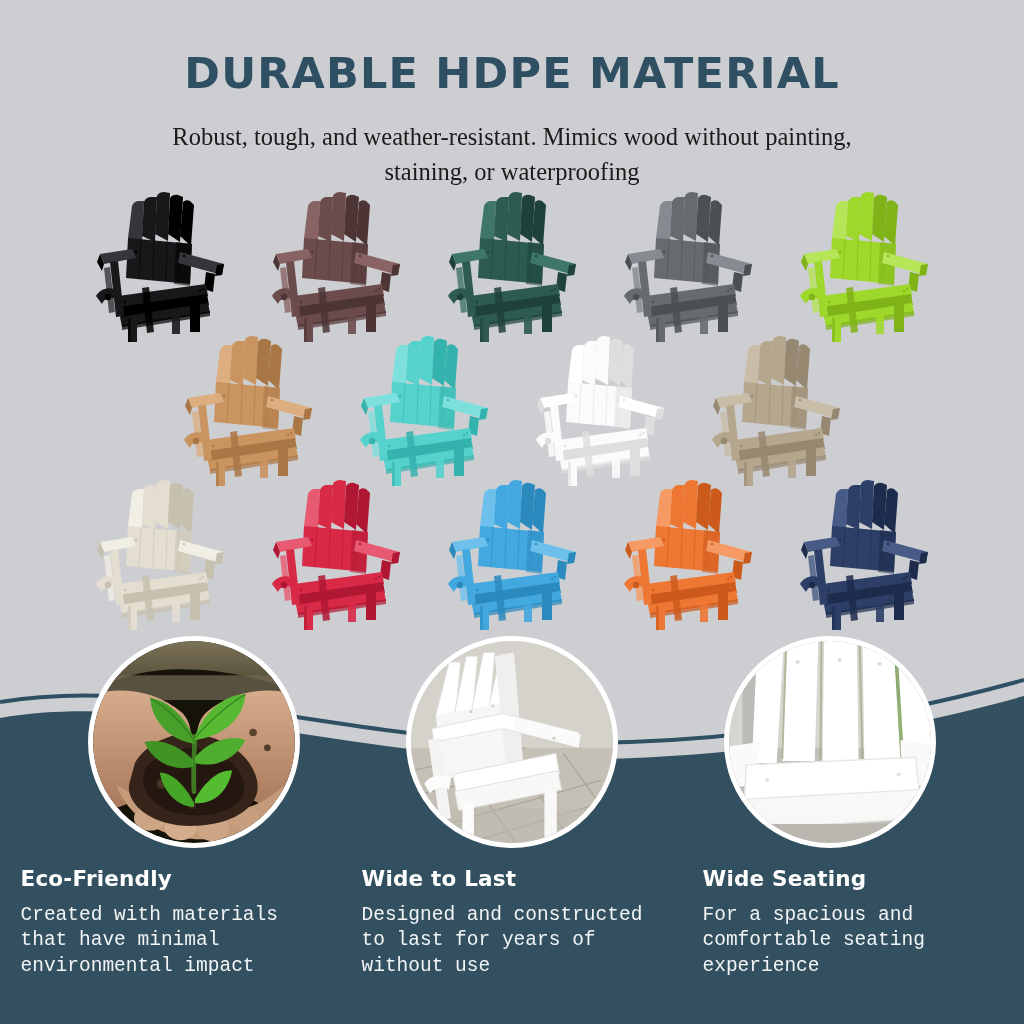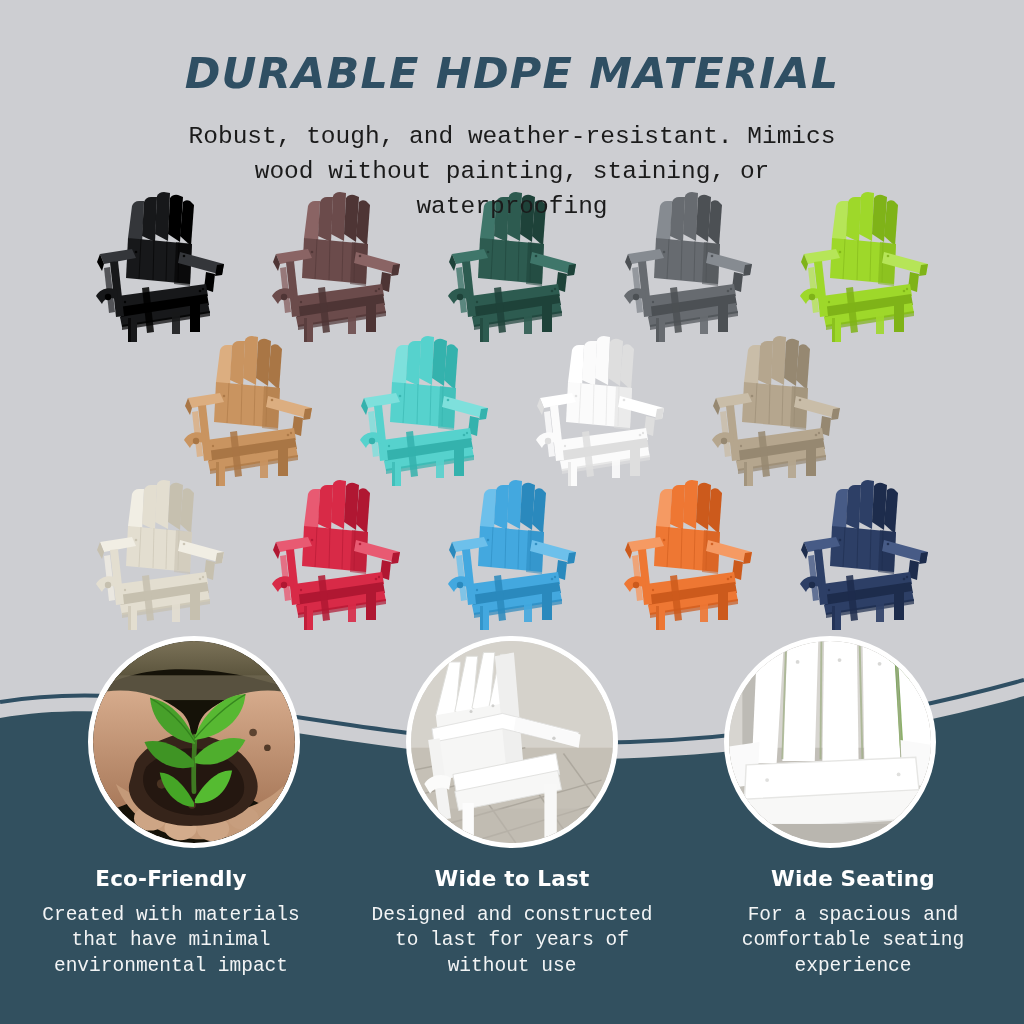--- a/index.html
+++ b/index.html
@@ -34,21 +34,21 @@
   .title {
     font-family:"DejaVu Sans", sans-serif;
     font-weight:bold;
     font-size:43px;
     letter-spacing:1.2px;
     color:#2f4f63;
     line-height:1;
   }
   .subtitle {
     margin-top:25px;
-    font-family:Liberation Mono, monospace;
+    font-family:Liberation Serif, serif;
     font-size:24.5px;
     line-height:1.42;
     color:#1b1b1b;
     max-width:720px;
     margin-left:auto;
     margin-right:auto;
   }
 
   
   .grid {
@@ -105,21 +105,21 @@
   .features {
     position:absolute;
     top:868px; left:0; right:0;
     display:flex;
     justify-content:center;
     gap:0;
     z-index:7;
   }
   .feature {
     width:341px;
-    text-align:center;
+    text-align:left;
     padding:0 20px;
   }
   .feature h3 {
     font-family:"DejaVu Sans", sans-serif;
     font-weight:bold;
     font-size:21.5px;
     color:#ffffff;
     letter-spacing:0.2px;
     line-height:1;
   }
@@ -130,21 +130,21 @@
     line-height:1.33;
     color:#f2f4f5;
   }
 </style>
 </head>
 <body>
 
 <div id="page" style="background: rgb(205, 206, 210);">
 
   <div class="header">
-    <div class="title" style="color: rgb(47, 79, 99); font-style: italic;">DURABLE HDPE MATERIAL</div>
+    <div class="title" style="color: rgb(47, 79, 99);">DURABLE HDPE MATERIAL</div>
     <div class="subtitle">Robust, tough, and weather-resistant. Mimics wood without painting, staining, or waterproofing</div>
   </div>
 
   <div class="grid" id="chair-grid">
       <div class="chair-row row-1">
         <div class="chair">
   <svg viewBox="0 0 152 152">
     <g>
 
       <path d="M44,46 L48,14 Q50,9 55,9 L60,9 L58,52 Z" fill="#34363a"></path>

